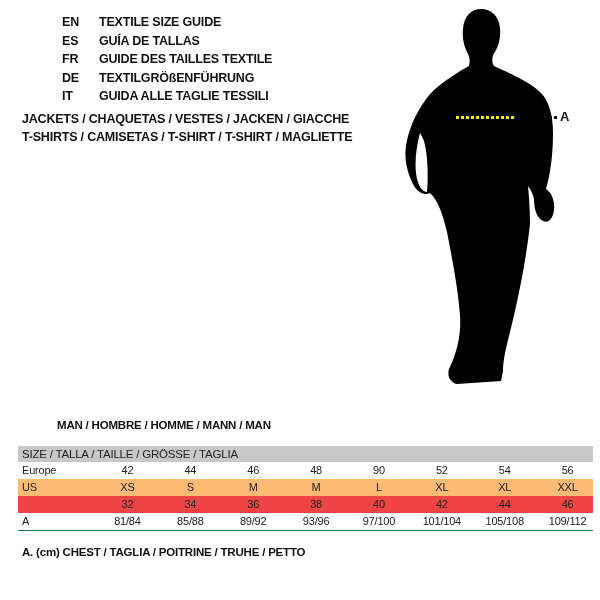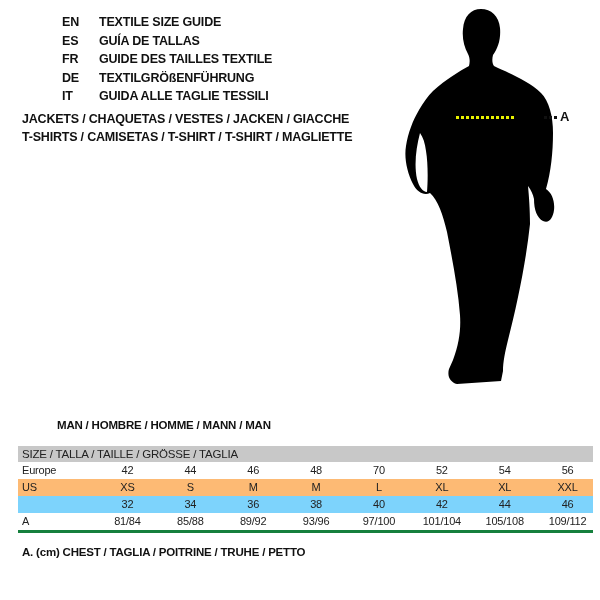--- a/index.html
+++ b/index.html
@@ -19,21 +19,21 @@
   .figure-wrap{position:absolute;left:400px;top:0;width:200px;height:400px;}
   .figure-wrap svg{display:block;width:200px;height:400px;}
   .measure-line-yellow{position:absolute;left:456px;top:116px;width:60px;height:3px;
     background:repeating-linear-gradient(90deg,var(--dash,#e8f000) 0 3px,transparent 3px 5px);}
   .measure-line-black{position:absolute;left:544px;top:116px;width:15px;height:3px;
     background:repeating-linear-gradient(90deg,#111 0 3px,transparent 3px 5px);}
   .measure-label{position:absolute;left:560px;top:109px;font-size:13px;font-weight:600;}
   
   .section-title{position:absolute;left:22px;top:419px;font-size:11.5px;font-weight:bold;white-space:nowrap;margin-left:35px;}
   
-  .size-table{position:absolute;left:18px;top:446px;width:575px;border-bottom:3px solid #15803d;}
+  .size-table{position:absolute;left:18px;top:446px;width:575px;border-bottom:1px solid #15803d;}
   .table-header{height:16px;line-height:16px;background:#c8c8c8;font-size:11.5px;
     color:#222;padding-left:4px;white-space:nowrap;}
   .t-row{display:flex;height:17px;line-height:17px;font-size:11px;color:#222;gap:12px;}
   .t-row.shaded{background:#ebebeb;}
   .t-label{flex:0 0 68px;padding-left:4px;text-align:left;}
   .t-cell{flex:1 1 0;text-align:center;}
   
   .footnote{position:absolute;left:22px;top:546px;font-size:11.5px;font-weight:bold;white-space:nowrap;}
 </style>
 </head>
@@ -117,39 +117,39 @@
 
 <div class="size-table">
   <div class="table-header" style="background: rgb(200, 200, 200);">SIZE / TALLA / TAILLE / GRÖSSE / TAGLIA</div>
 
   <div class="t-row">
     <span class="t-label">Europe</span>
     <span class="t-cell">42</span>
     <span class="t-cell">44</span>
     <span class="t-cell">46</span>
     <span class="t-cell">48</span>
-    <span class="t-cell">70</span>
+    <span class="t-cell">90</span>
     <span class="t-cell">52</span>
     <span class="t-cell">54</span>
     <span class="t-cell">56</span>
   </div>
 
   <div class="t-row shaded" style="background: #fdba74;">
     <span class="t-label">US</span>
     <span class="t-cell">XS</span>
     <span class="t-cell">S</span>
     <span class="t-cell">M</span>
     <span class="t-cell">M</span>
     <span class="t-cell">L</span>
     <span class="t-cell">XL</span>
     <span class="t-cell">XL</span>
     <span class="t-cell">XXL</span>
   </div>
 
-  <div class="t-row shaded" style="background: #7dd3fc; justify-content: space-between;">
+  <div class="t-row shaded" style="background: #ef4444; justify-content: space-between;">
     <span class="t-label"></span>
     <span class="t-cell">32</span>
     <span class="t-cell">34</span>
     <span class="t-cell">36</span>
     <span class="t-cell">38</span>
     <span class="t-cell">40</span>
     <span class="t-cell">42</span>
     <span class="t-cell">44</span>
     <span class="t-cell">46</span>
   </div>

